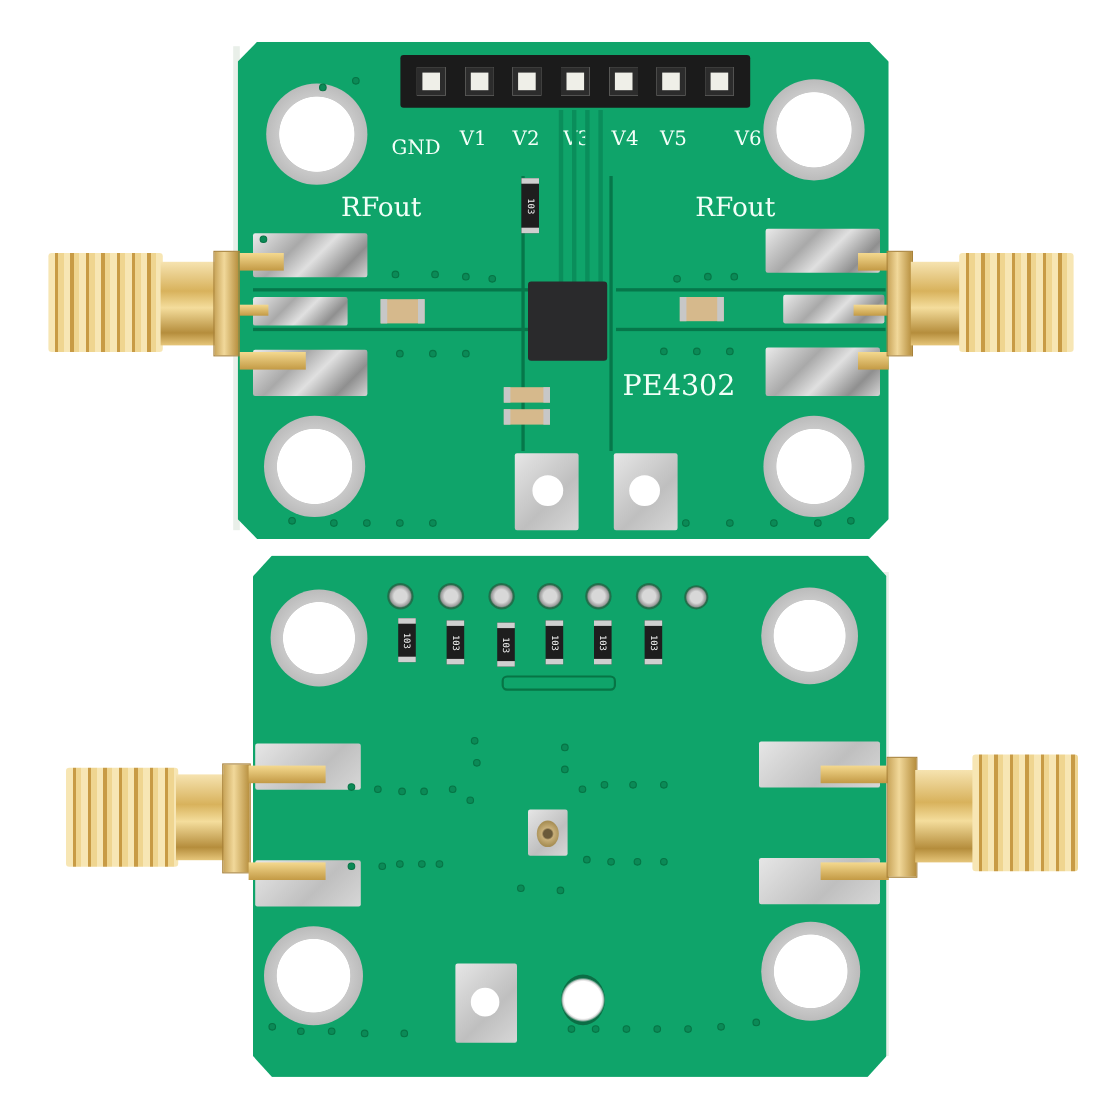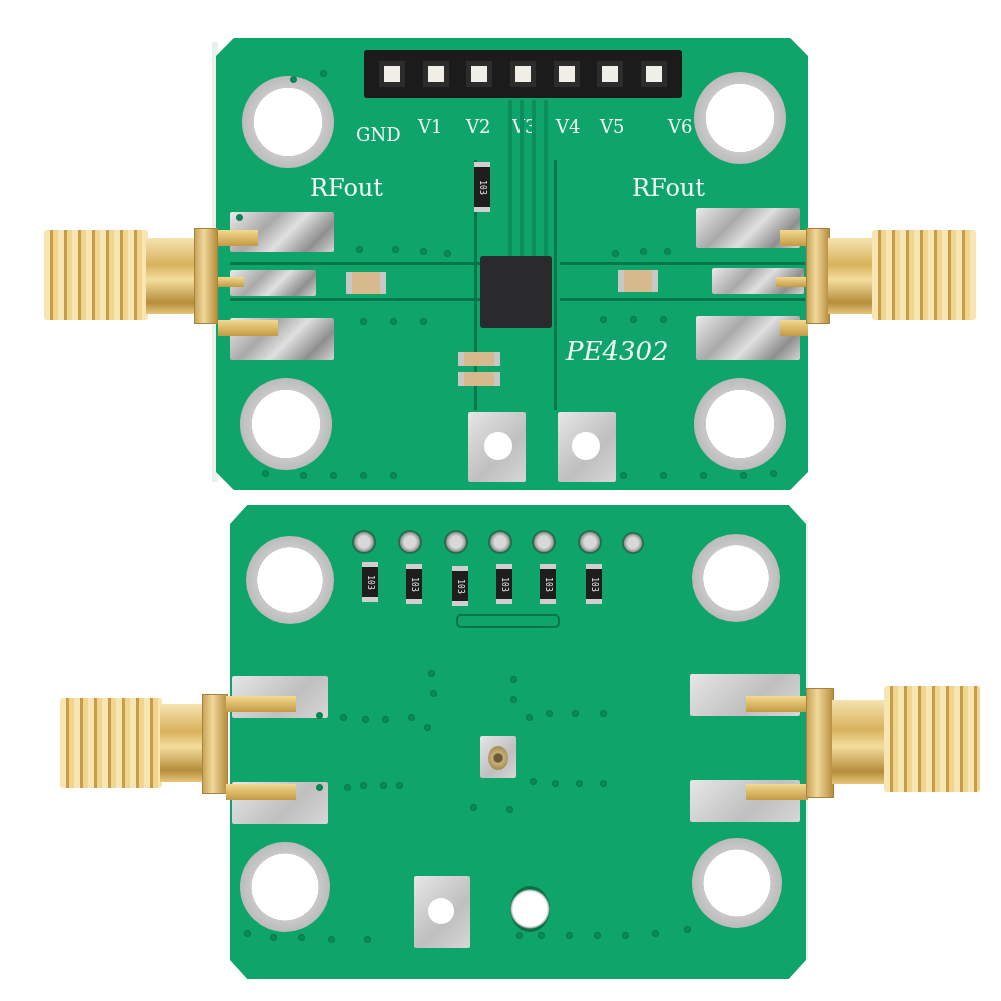--- a/index.html
+++ b/index.html
@@ -85,21 +85,21 @@
   <div class="cap" style="left:618px;top:270px;width:40px;height:22px;"></div>
   <div class="cap" style="left:458px;top:352px;width:42px;height:14px;"></div>
   <div class="cap" style="left:458px;top:372px;width:42px;height:14px;"></div>
 
   <div class="res" style="left:474px;top:162px;width:16px;height:50px;">
       <span>103</span>
     </div>
 
   <div class="chip" style="left:480px;top:256px;width:72px;height:72px;"></div>
 
-  <div class="silk" style="left:566px;top:336px;font-size:26px;font-style:italic;">PE4302</div>
+  <div class="silk" style="left:566px;top:336px;font-size:26px;">PE4302</div>
 
   <div class="pad" style="left:468px;top:412px;width:58px;height:70px;"></div>
   <div class="abs" style="left:484px;top:432px;width:28px;height:28px;border-radius:50%;background:#fff;"></div>
   <div class="pad" style="left:558px;top:412px;width:58px;height:70px;"></div>
   <div class="abs" style="left:572px;top:432px;width:28px;height:28px;border-radius:50%;background:#fff;"></div>
 
   <div class="sma-thread" style="left:44px;top:230px;width:104px;height:90px;"></div>
   <div class="sma-body" style="left:146px;top:238px;width:50px;height:76px;"></div>
   <div class="sma-flange" style="left:194px;top:228px;width:24px;height:96px;"></div>
   <div class="sma-pin" style="left:218px;top:277px;width:26px;height:10px;"></div>

